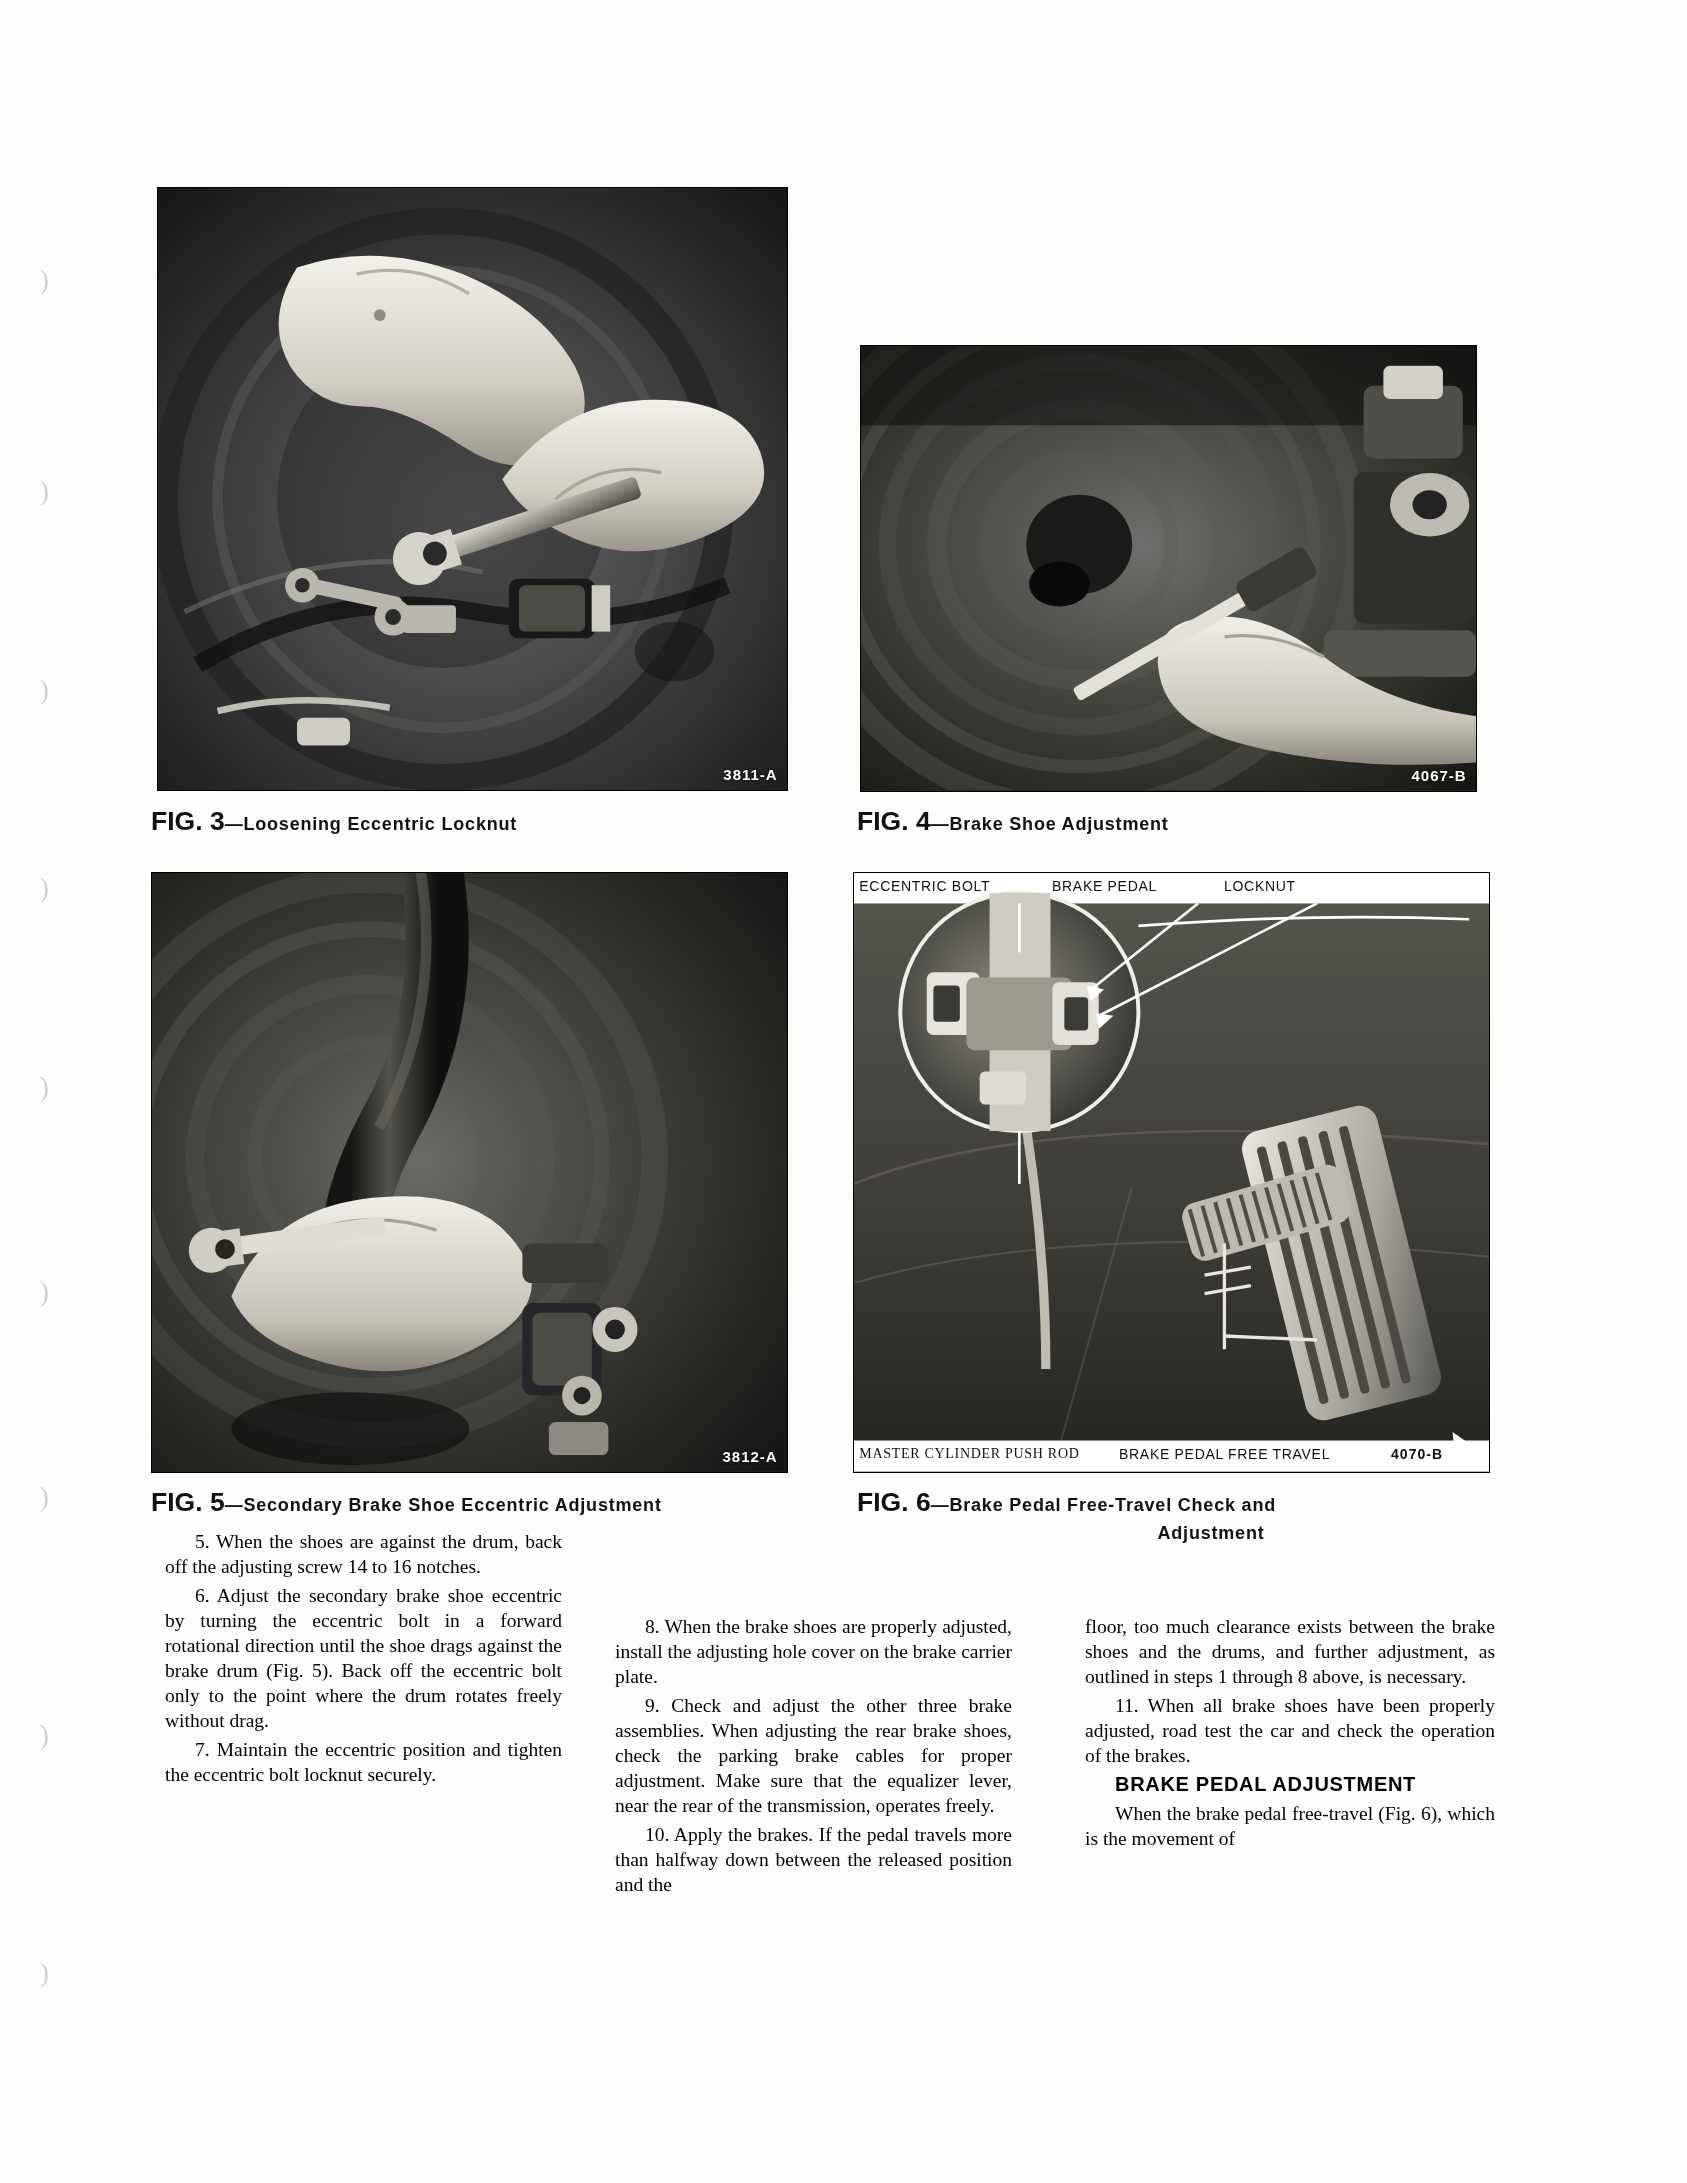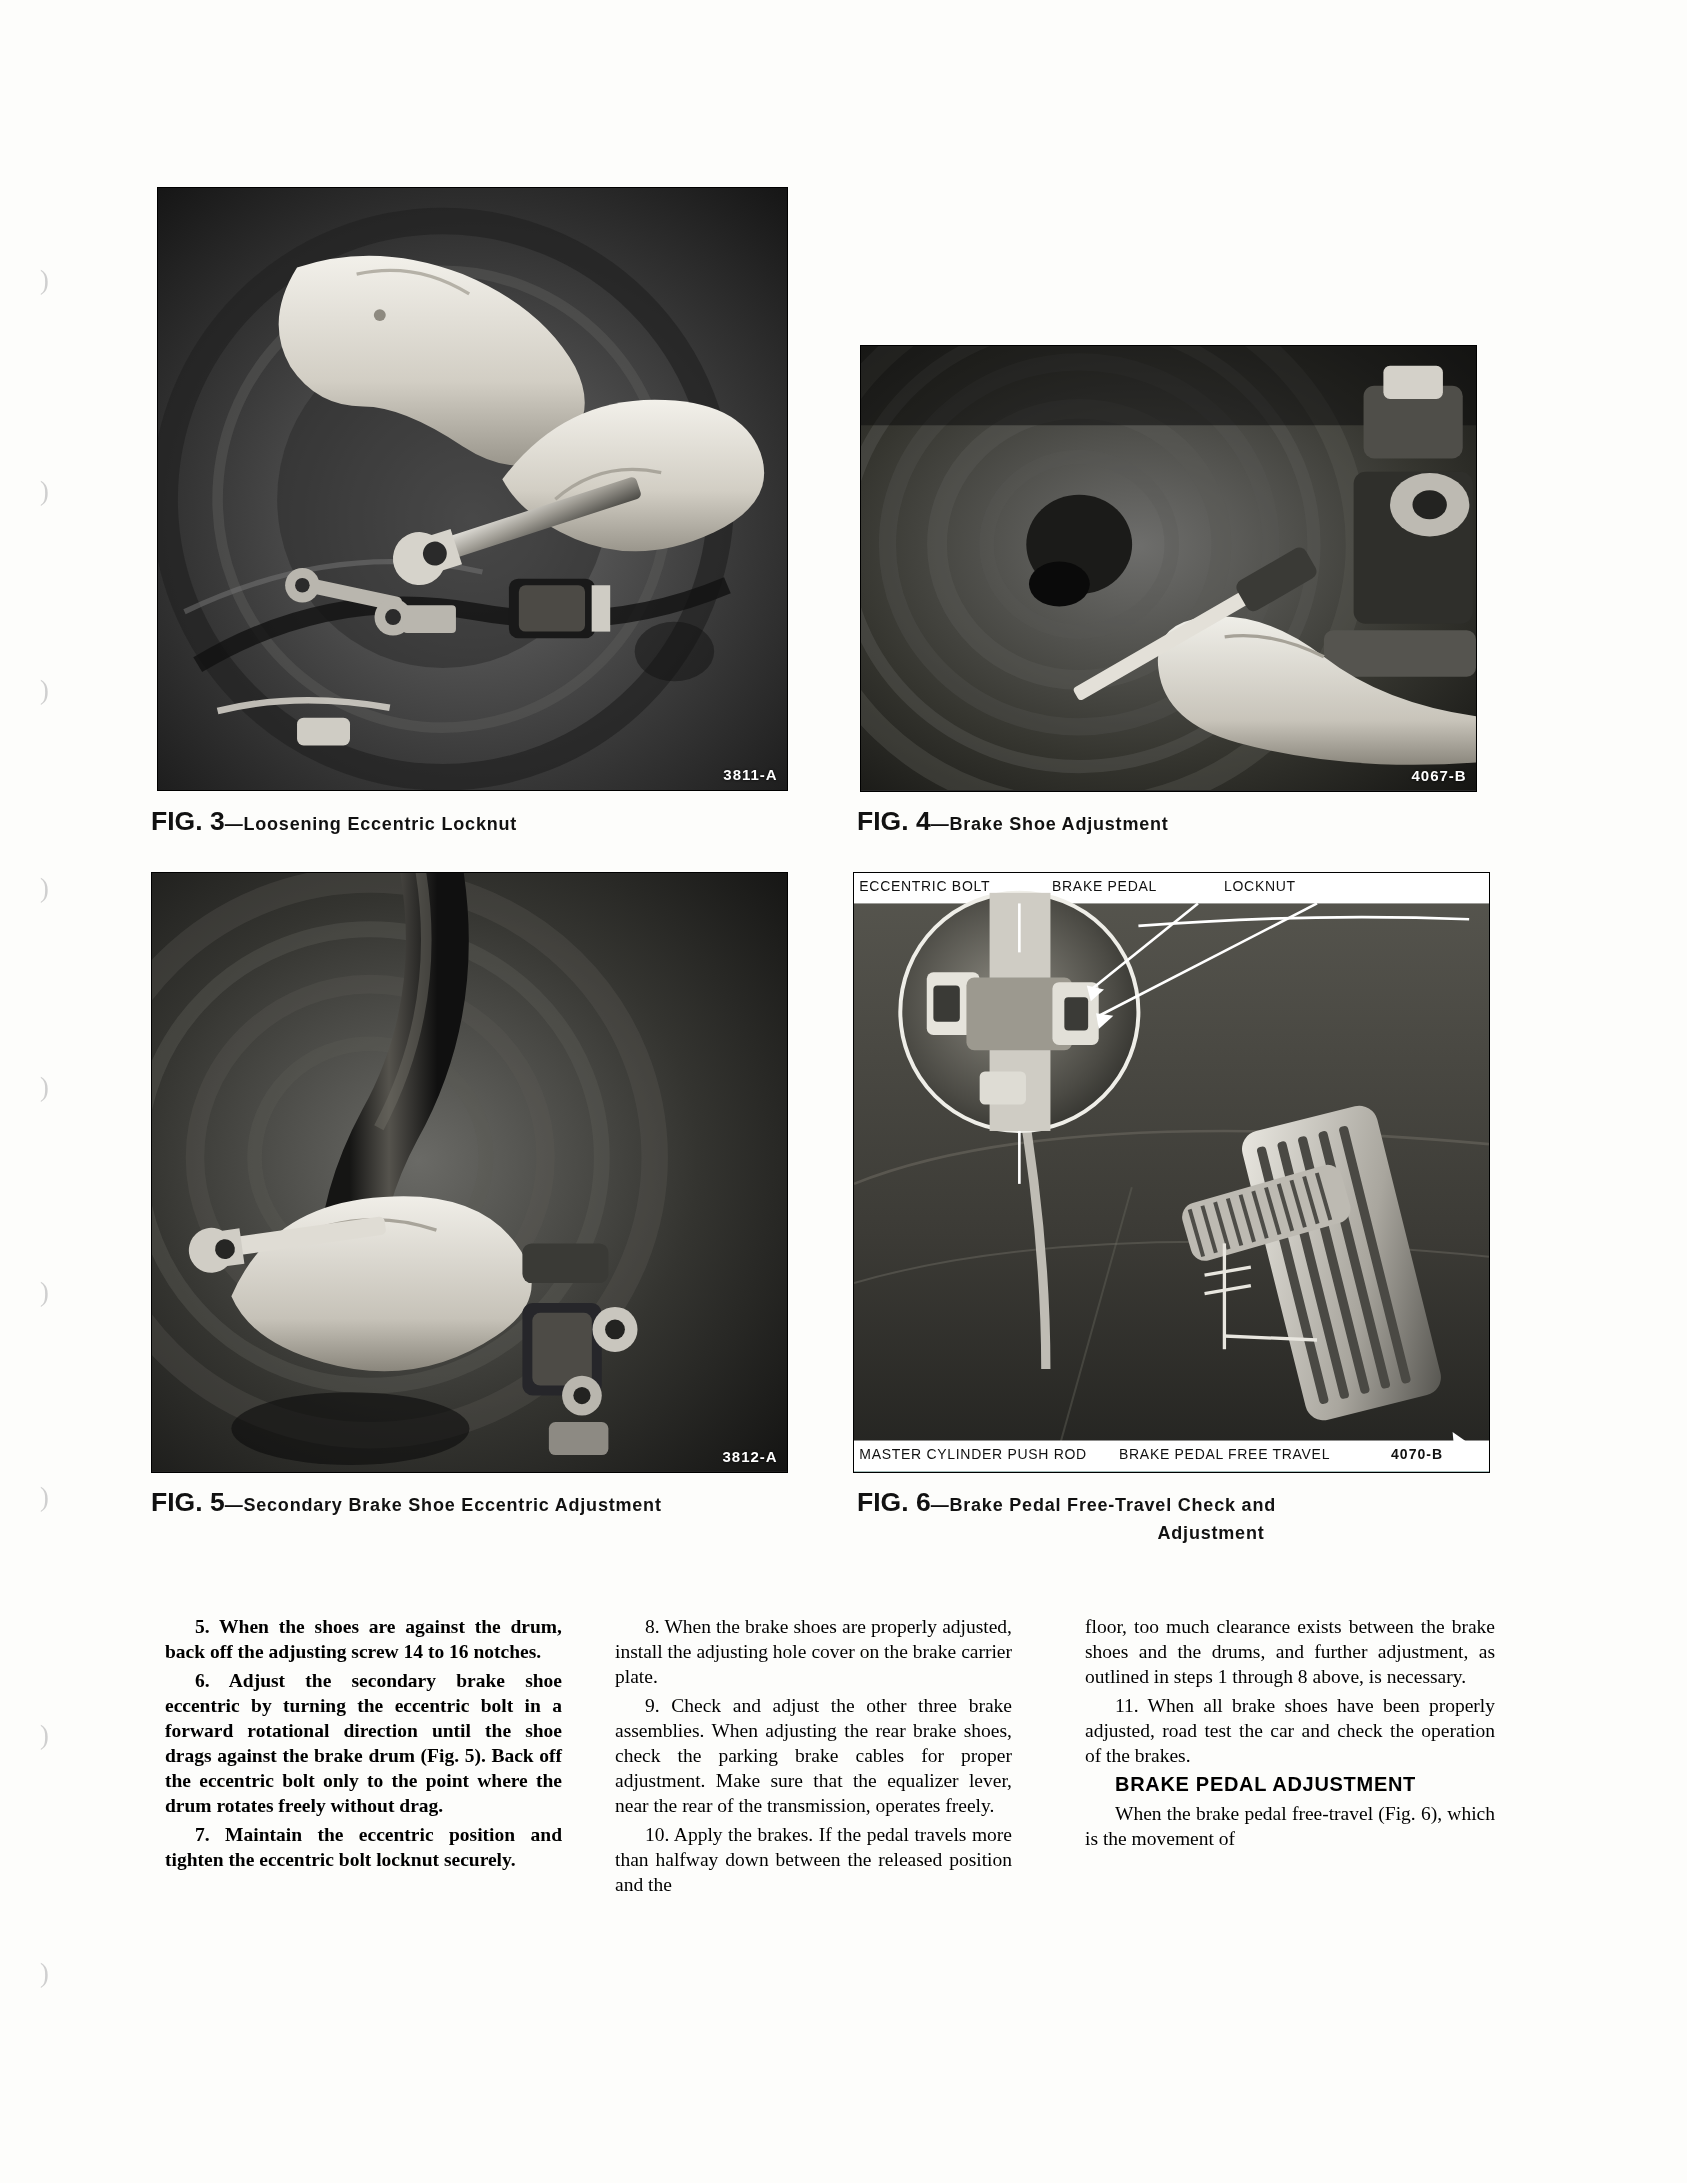--- a/index.html
+++ b/index.html
@@ -420,31 +420,31 @@
 
       <rect x="0" y="858" width="960" height="47" fill="#ffffff"></rect>
       <path d="M905 845 l20 14 -18 8z" fill="#fff"></path>
     </svg>
     <div class="photo-caption-top" style="top:5.3px; color:#111; padding-left:5.3px;">
       <span style="position:absolute; left:5.3px;">ECCENTRIC BOLT</span>
       <span style="position:absolute; left:198px;">BRAKE PEDAL</span>
       <span style="position:absolute; left:370px;">LOCKNUT</span>
     </div>
     <div class="photo-caption-top" style="top:573px; color:#111; height:26.5px;">
-      <span style="position:absolute; left:5.3px;">MASTER CYLINDER PUSH ROD</span>
+      <span style="position:absolute; left:5.3px;font-family:Liberation Serif, serif;">MASTER CYLINDER PUSH ROD</span>
       <span style="position:absolute; left:265px;">BRAKE PEDAL FREE TRAVEL</span>
       <span style="position:absolute; right:46px; font-weight:bold; letter-spacing:1px;">4070-B</span>
     </div>
   </div>
   <div class="fig-label" style="left:857px; top:1487px; width:622px;">
     <span class="fignum">FIG. 6</span><span class="figtext">—Brake Pedal Free-Travel Check and</span>
     <div class="figtext" style="text-align:center; margin-top:5.3px; padding-left:86px;">Adjustment</div>
   </div>
 
-  <div class="col" style="left:165px; top:1614px;font-weight:bold;">
+  <div class="col" style="left:165px; top:1529px;">
     <p>5. When the shoes are against the drum, back off the adjusting screw 14 to 16 notches.</p>
     <p>6. Adjust the secondary brake shoe eccentric by turning the eccentric bolt in a forward rotational direction until the shoe drags against the brake drum (Fig. 5). Back off the eccentric bolt only to the point where the drum rotates freely without drag.</p>
     <p>7. Maintain the eccentric position and tighten the eccentric bolt locknut securely.</p>
   </div>
 
   <div class="col" style="left:615px; top:1614px;">
     <p>8. When the brake shoes are properly adjusted, install the adjusting hole cover on the brake carrier plate.</p>
     <p>9. Check and adjust the other three brake assemblies. When adjusting the rear brake shoes, check the parking brake cables for proper adjustment. Make sure that the equalizer lever, near the rear of the transmission, operates freely.</p>
     <p>10. Apply the brakes. If the pedal travels more than halfway down between the released position and the</p>
   </div>

